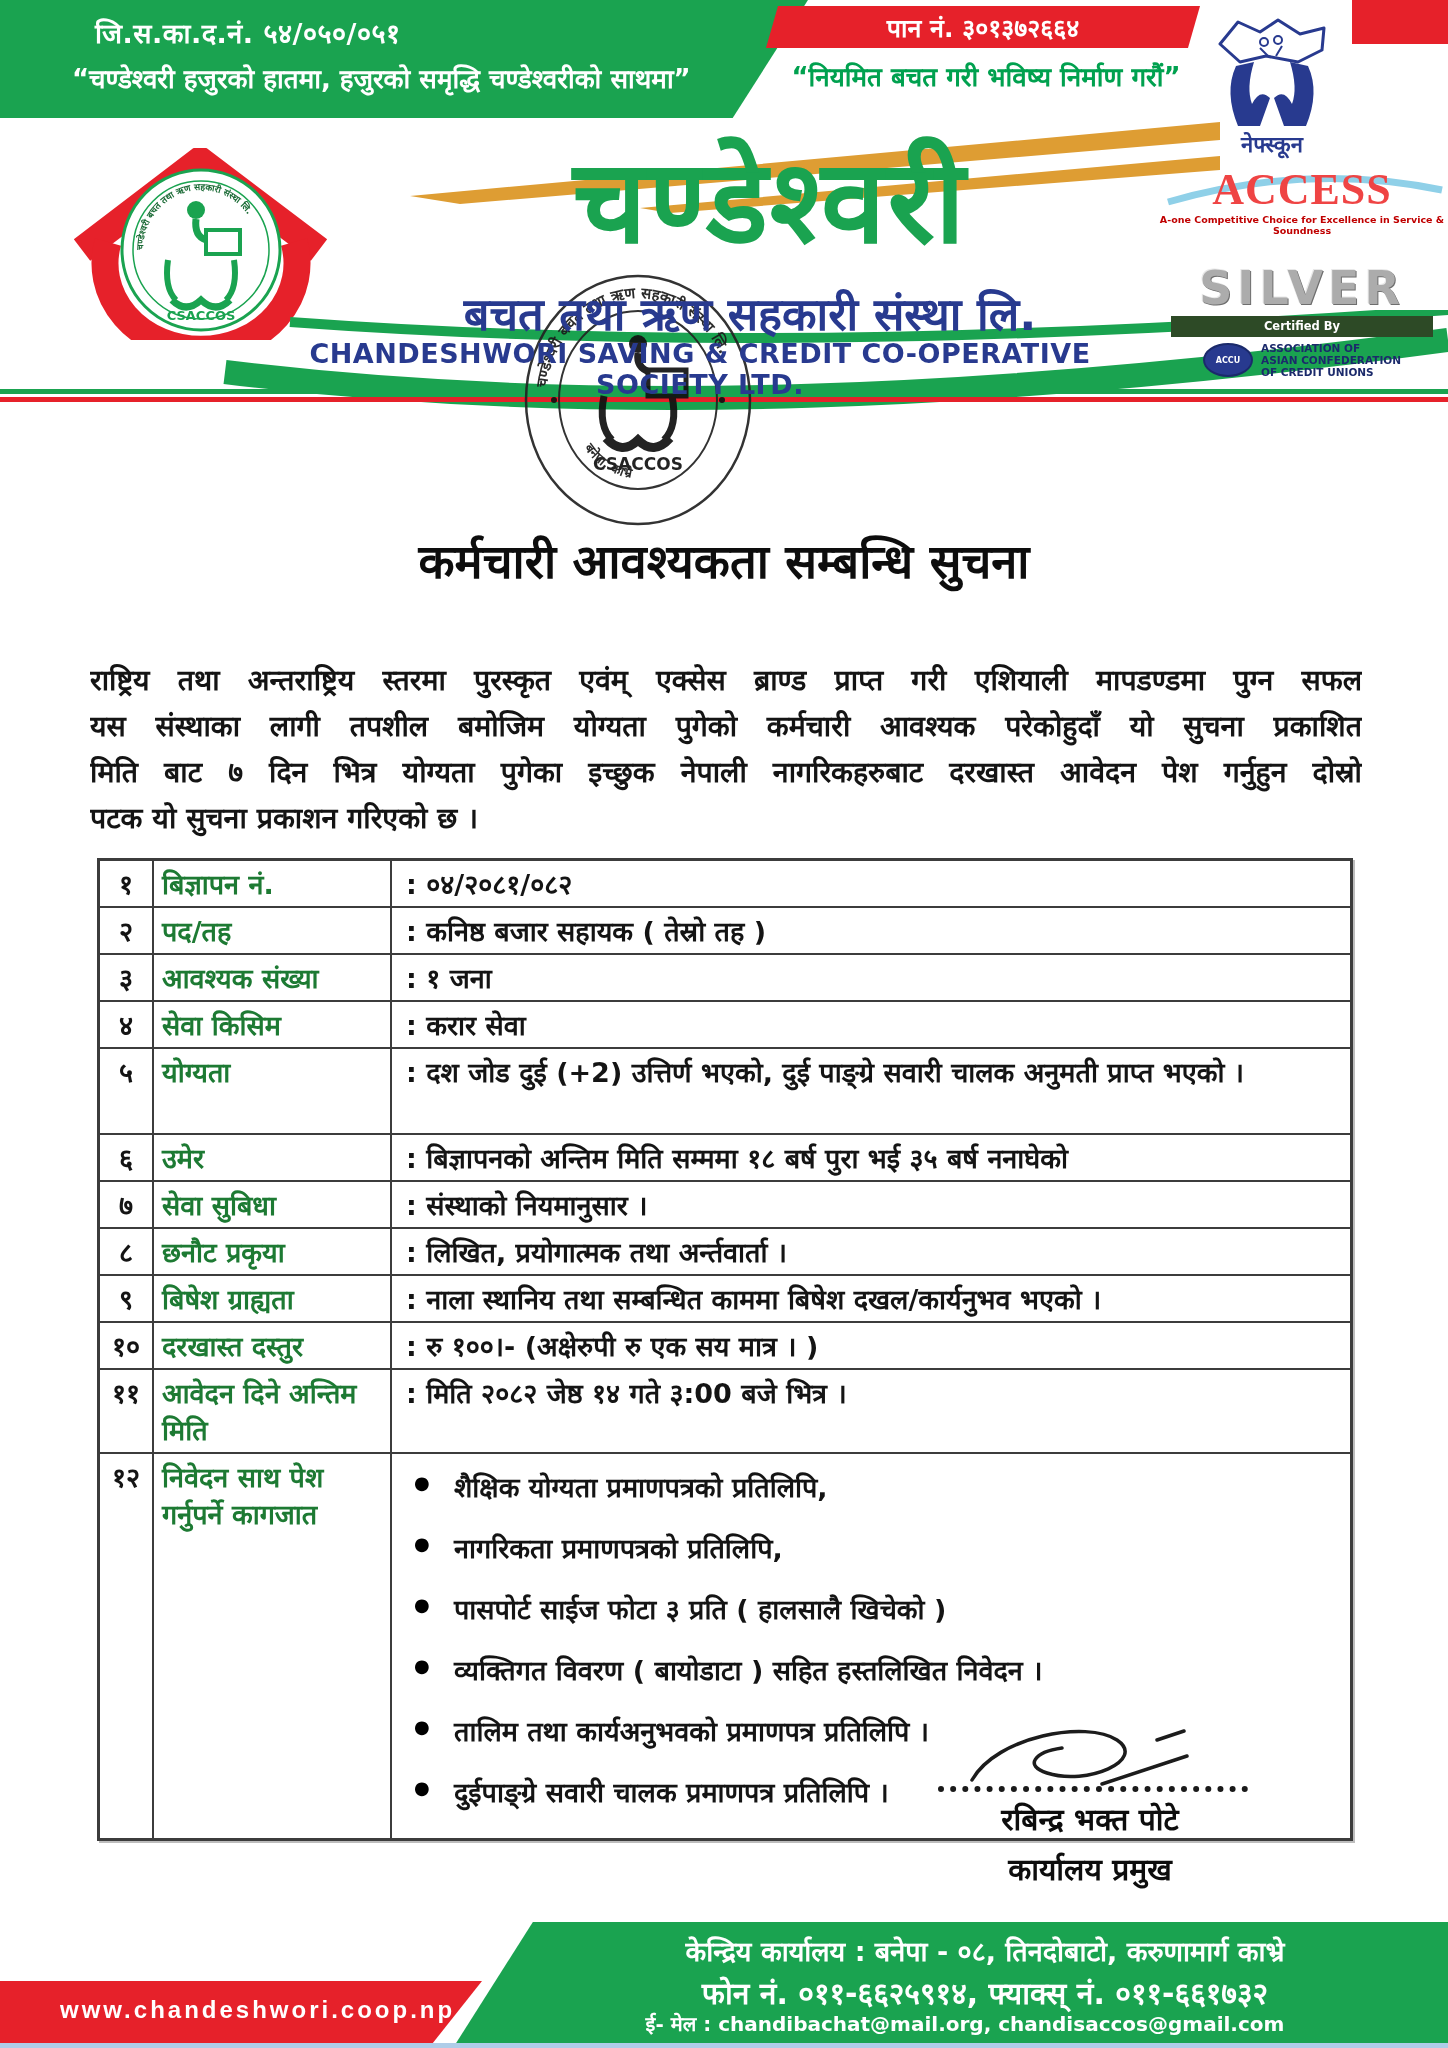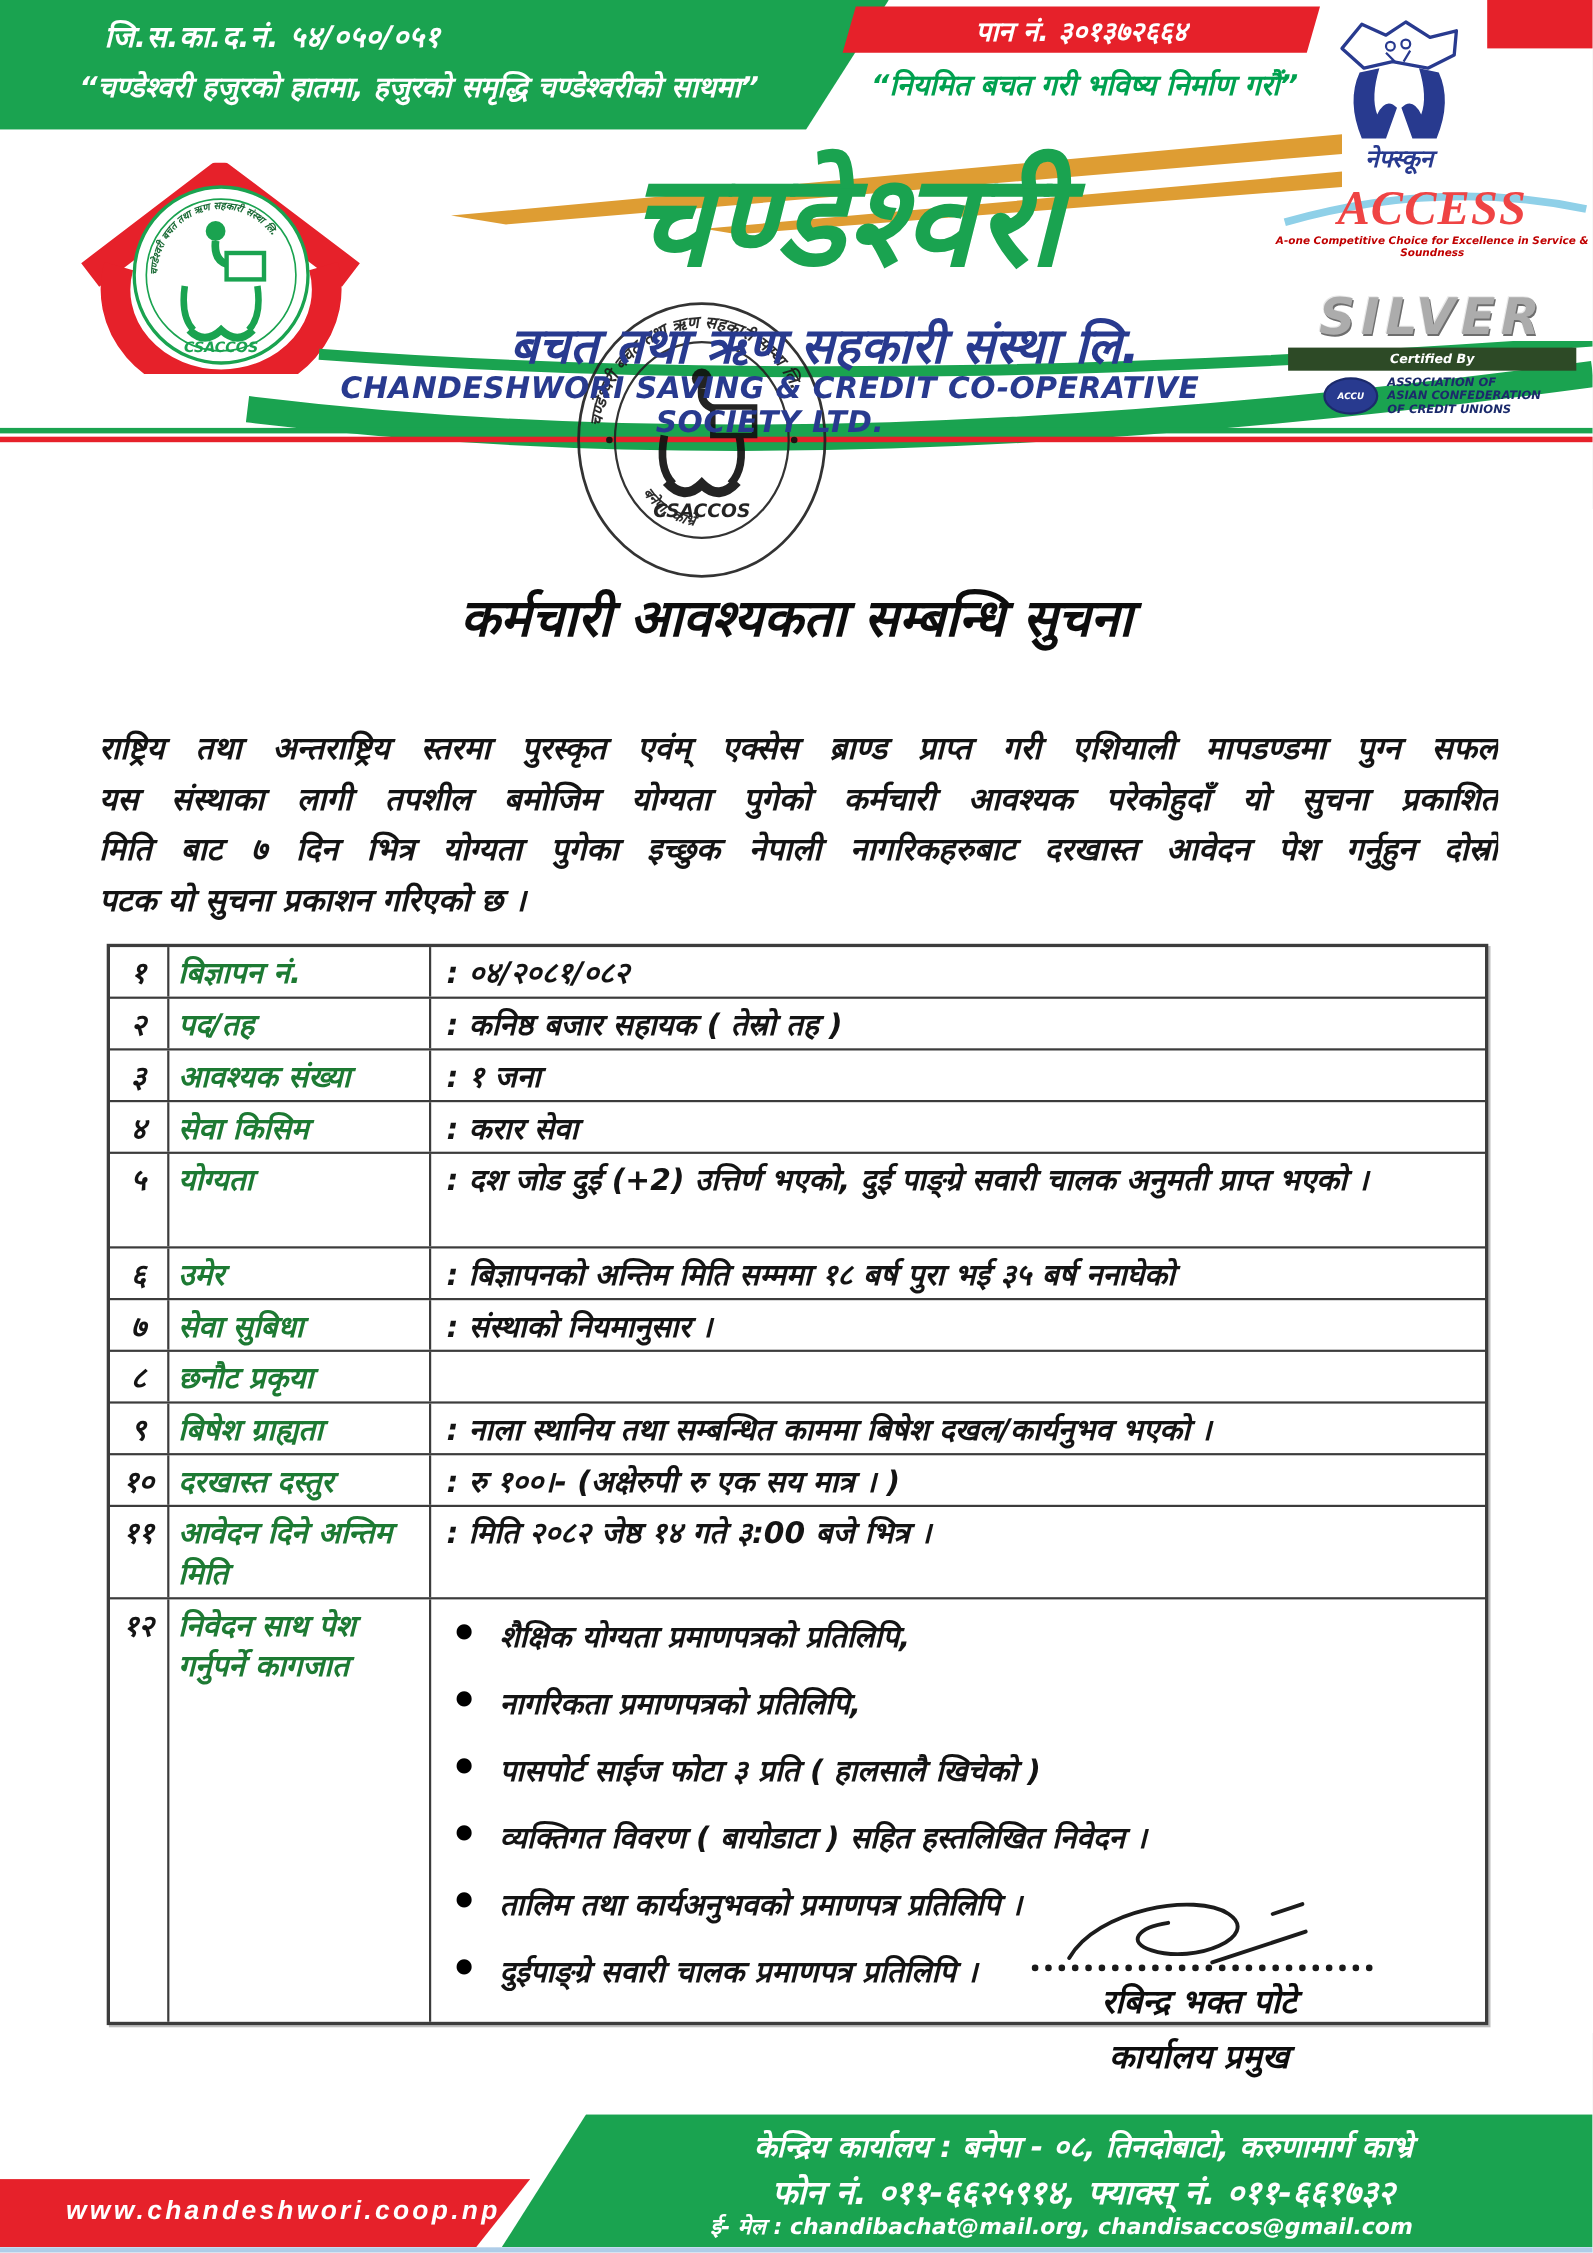--- a/index.html
+++ b/index.html
@@ -1,17 +1,17 @@
 <!DOCTYPE html>
 <html><head>
 <meta charset="utf-8">
 <style>
   html,body{margin:0;padding:0;background:#e9e9e9;}
   body{font-family:"DejaVu Sans",sans-serif;}
-  #page{position:relative;width:1448px;height:2048px;margin:0 auto;background:#ffffff;overflow:hidden;font-style:italic;}
+  #page{position:relative;width:1448px;height:2048px;margin:0 auto;background:#ffffff;overflow:hidden;}
   .abs{position:absolute;}
 
   
   .hdr-green{left:0;top:0;width:1448px;height:118px;background:#1AA350;
              clip-path:polygon(0 0,55.8% 0,50.6% 100%,0 100%);}
   .hdr-regno{left:95px;top:14px;color:#fff;font-size:27px;font-weight:700;letter-spacing:.5px;}
   .hdr-slogan-left{left:72px;top:60px;color:#fff;font-size:26px;font-weight:700;}
   .hdr-pan{left:772px;top:6px;width:422px;height:42px;background:#E6212A;transform:skewX(-16deg);}
   .hdr-pan-text{left:772px;top:10px;width:422px;text-align:center;color:#fff;font-size:25px;font-weight:700;}
   .hdr-slogan-right{left:762px;top:58px;width:448px;text-align:center;color:#00A14F;font-size:26px;font-weight:700;}
@@ -229,20 +229,21 @@
       <div class="tvalue">: बिज्ञापनको अन्तिम मिति सम्ममा १८ बर्ष पुरा भई ३५ बर्ष ननाघेको</div>
     </div>
     <div class="trow" style="min-height:40px">
       <div class="tnum">७</div>
       <div class="tlabel">सेवा सुबिधा</div>
       <div class="tvalue">: संस्थाको नियमानुसार ।</div>
     </div>
     <div class="trow" style="min-height:44px">
       <div class="tnum">८</div>
       <div class="tlabel">छनौट प्रकृया</div>
+      <div class="tvalue">: लिखित, प्रयोगात्मक तथा अर्न्तवार्ता ।</div>
     </div>
     <div class="trow" style="min-height:42px">
       <div class="tnum">९</div>
       <div class="tlabel">बिषेश ग्राह्यता</div>
       <div class="tvalue">: नाला स्थानिय तथा सम्बन्धित काममा बिषेश दखल/कार्यनुभव भएको ।</div>
     </div>
     <div class="trow" style="min-height:42px">
       <div class="tnum">१०</div>
       <div class="tlabel">दरखास्त दस्तुर</div>
       <div class="tvalue">: रु १००।- (अक्षेरुपी रु एक सय मात्र । )</div>

